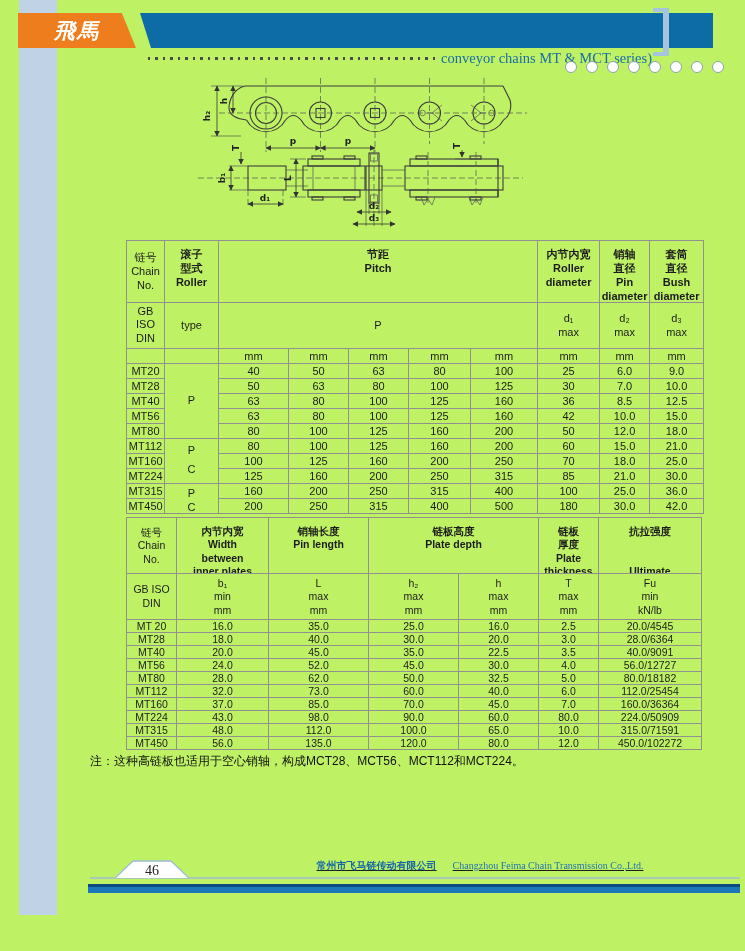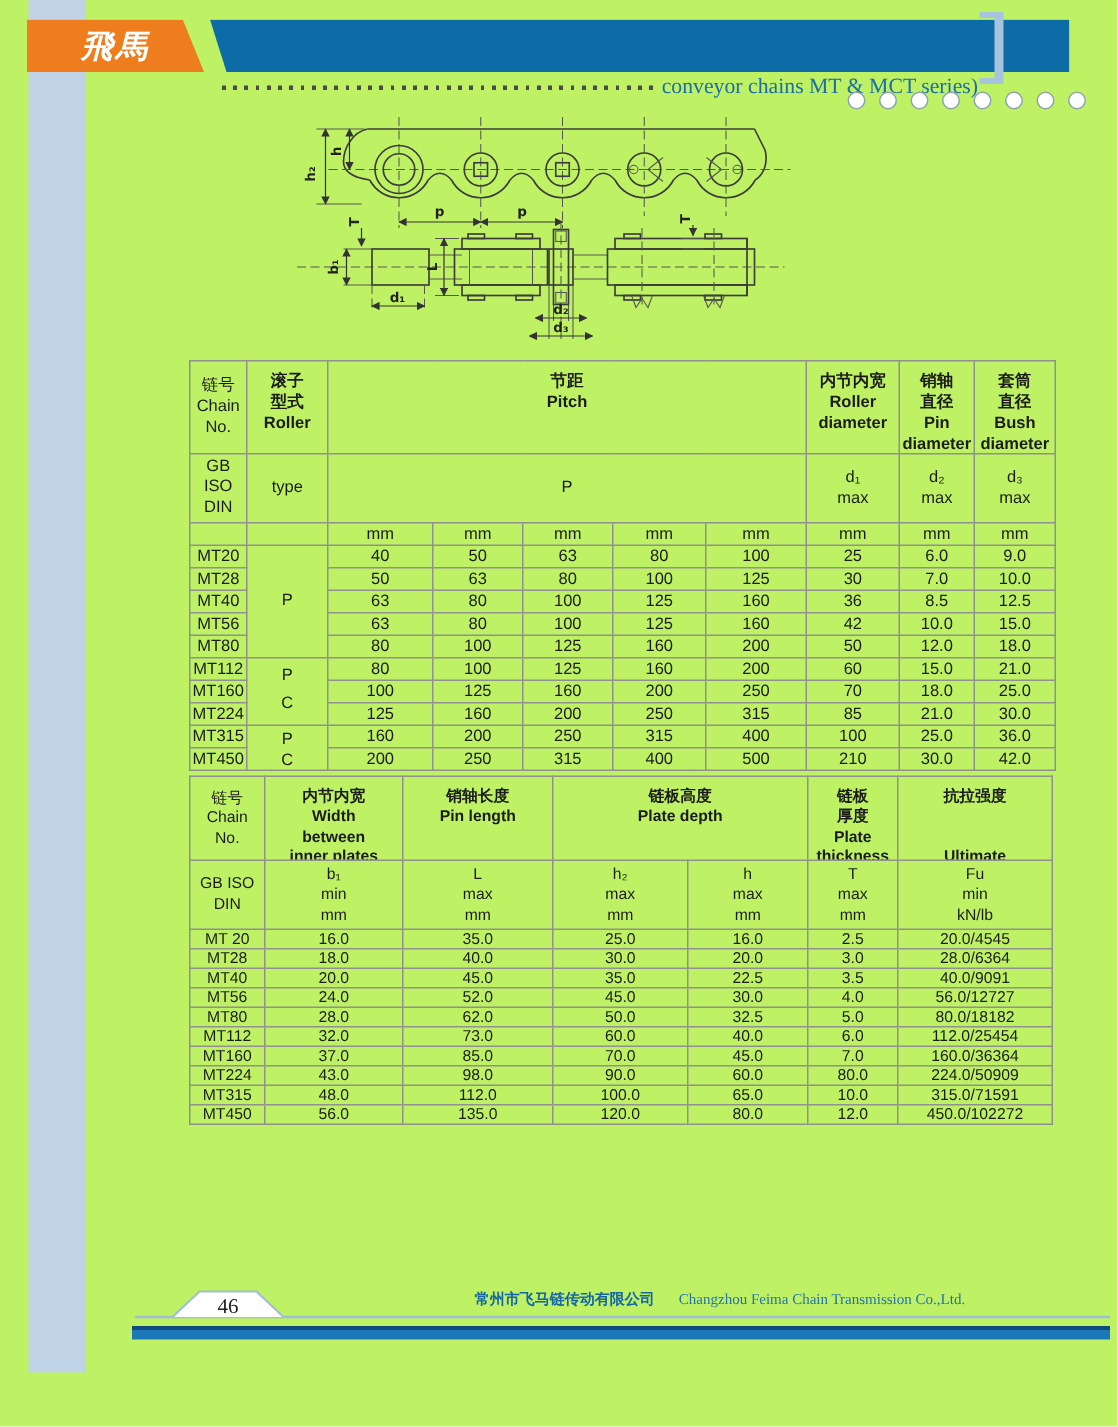--- a/index.html
+++ b/index.html
@@ -39,21 +39,21 @@
   #t2wrap td{font-size:10.5px;}
 
   
   #note{left:90px;top:753px;width:575px;line-height:1.45;}
   #note .zh{font-size:12px;color:#111;}
   #note .en{font-size:11.5px;color:#111;}
 
   
   #footbar{left:88px;top:884px;width:652px;height:9px;
         background:linear-gradient(180deg,#0c4a80 0 30%,#1b77b8 30% 100%);}
-  #company{left:300px;top:859px;width:360px;display:flex;gap:16px;align-items:baseline;justify-content:center;}
+  #company{left:300px;top:859px;width:360px;display:flex;gap:16px;align-items:baseline;justify-content:center;text-decoration:underline;}
   #company .zh{font:bold 10px "Liberation Serif","DejaVu Serif",serif;color:#1565a8;}
   #company .en{font:10px "Liberation Serif","DejaVu Serif",serif;color:#2472ae;}
 
   
   .outl{stroke:#3c3c3c;stroke-width:1.1;fill:none;}
   .thin{stroke:#555;stroke-width:.7;fill:none;}
   .cl{stroke:#555;stroke-width:.7;fill:none;stroke-dasharray:6 3;}
   .dim{stroke:#333;stroke-width:.8;fill:none;}
   .dlab{font:600 9px "DejaVu Sans",sans-serif;fill:#222;}
 </style>
@@ -416,21 +416,21 @@
             <td>25.0</td>
             <td>36.0</td>
           </tr>
           <tr style="height: 15px;">
             <td>MT450</td>
             <td>200</td>
             <td>250</td>
             <td>315</td>
             <td>400</td>
             <td>500</td>
-            <td>210</td>
+            <td>180</td>
             <td>30.0</td>
             <td>42.0</td>
           </tr>
         </tbody>
     </table>
   </div>
 
   <div id="t2wrap" class="abs">
     <table id="t2" class="dtable">
       <colgroup>
@@ -626,20 +626,21 @@
             <td>120.0</td>
             <td>80.0</td>
             <td>12.0</td>
             <td>450.0/102272</td>
           </tr>
         </tbody>
     </table>
   </div>
 
   <div id="note" class="abs">
+    <div class="zh">注：这种高链板也适用于空心销轴，构成MCT28、MCT56、MCT112和MCT224。</div>
   </div>
 
   <svg class="abs" style="left:85px;top:855px" width="658" height="30">
     <line x1="5" y1="23" x2="655" y2="23" stroke="#9fbdd6" stroke-width="1.6"></line>
     <path d="M30,23 L48,6 H86 L104,23" fill="#fff" stroke="#9fbdd6" stroke-width="1.4"></path>
     <text x="67" y="20" text-anchor="middle" font-family="Liberation Serif, DejaVu Serif, serif" font-size="14" fill="#222">46</text>
   </svg>
   <div id="footbar" class="abs"></div>
   <div id="company" class="abs">
     <span class="zh">常州市飞马链传动有限公司</span>

